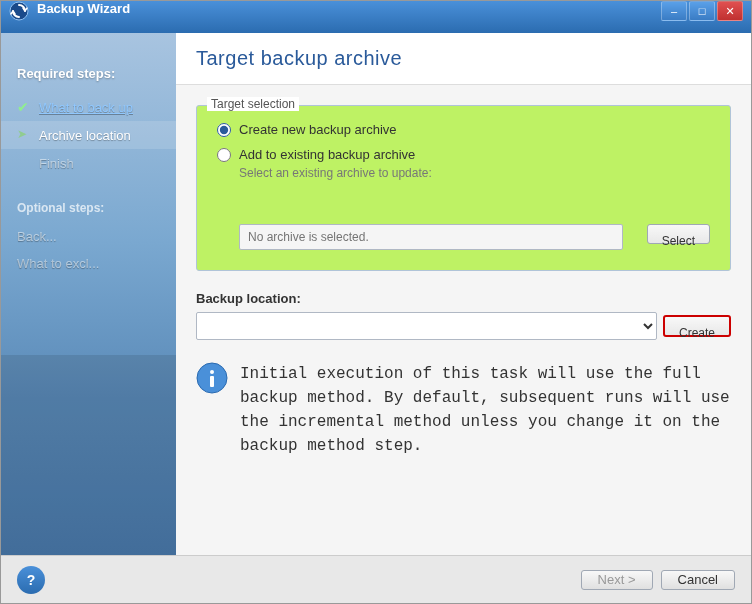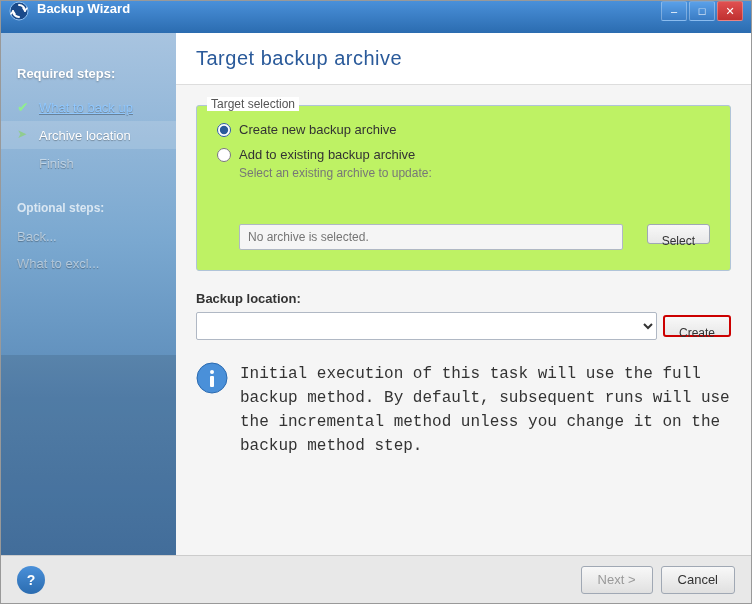--- a/index.html
+++ b/index.html
@@ -356,21 +356,21 @@
       display: flex;
       align-items: center;
     }
 
     .bottom-right {
       display: flex;
       gap: 8px;
     }
 
     .nav-btn {
-      height: 28px;
+      height: 20px;
       padding: 0 16px;
       border: 1px solid #a0a8b4;
       border-radius: 3px;
       background: linear-gradient(to bottom, #f8f8f8, #e0e0e0);
       font-size: 13px;
       cursor: pointer;
       color: #333;
     }
 
     .nav-btn:disabled {

